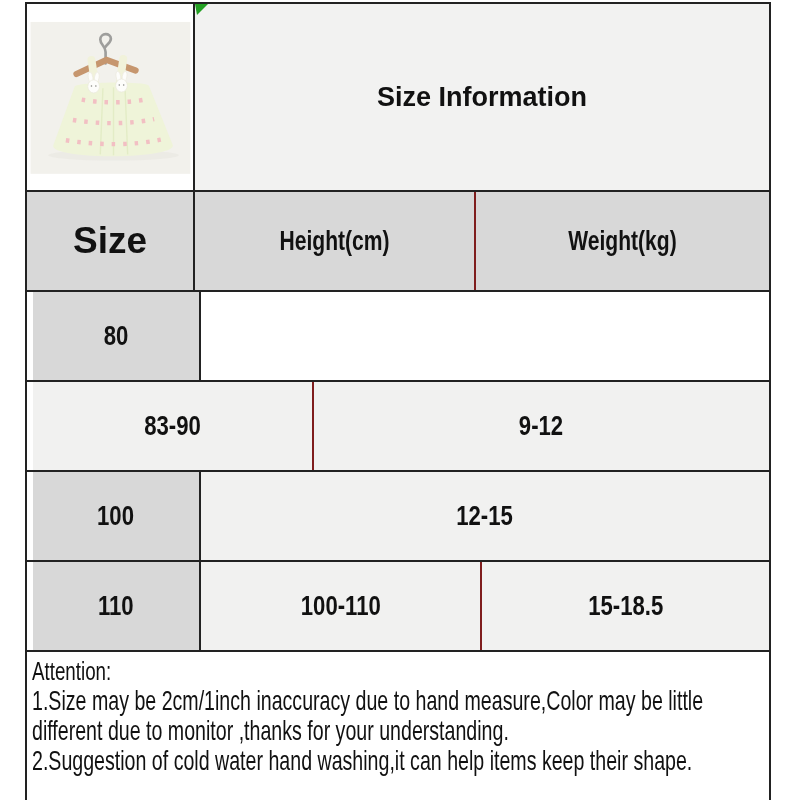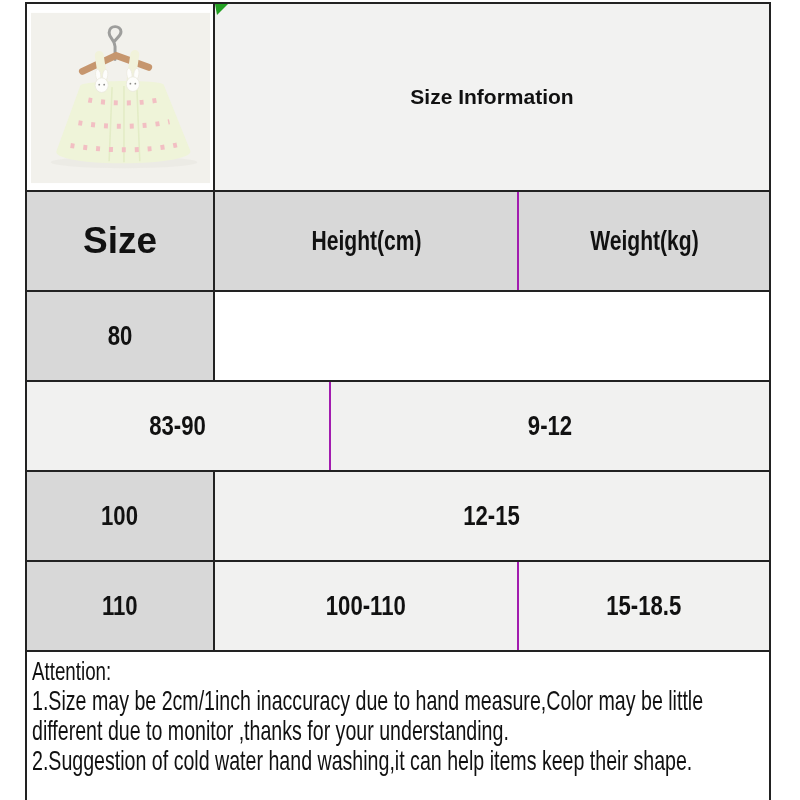--- a/index.html
+++ b/index.html
@@ -24,38 +24,38 @@
     display: flex;
     border-bottom: 2px solid #222222;
   }
   .cell {
     box-sizing: border-box;
     display: flex;
     align-items: center;
     justify-content: center;
     overflow: hidden;
   }
-  .c1 { width: 188px; border-right: 2px solid #222222; }
-  .c2 { width: 304px; border-right: 2px solid #a21caf; }
+  .c1 { width: 168px; border-right: 2px solid #222222; }
+  .c2 { width: 281px; border-right: 2px solid #7f1d1d; }
   .c3 { flex: 1; }
 
   
   .row-top { height: 186px; }
   .photo-cell { padding: 0; background: #ffffff; }
   .title-cell {
     position: relative;
     background: #f2f2f1;
   }
   .corner-tag {
     position: absolute;
     top: 0;
     left: 0;
   }
   .sheet-title {
-    font-size: 21px;
+    font-size: 27px;
     font-weight: bold;
     letter-spacing: 0px;
   }
 
   
   .row-head { height: 98px; }
   .row-head .cell { background: #d8d8d8; }
   .size-head {
     font-size: 37px;
     font-weight: bold;
@@ -63,21 +63,21 @@
   .col-head {
     display: inline-block;
     font-size: 27px;
     font-weight: bold;
     transform: scaleX(0.78);
     transform-origin: center;
     white-space: nowrap;
   }
 
   
-  .row-data { height: 88px; }
+  .row-data { height: 88px; padding-left: 6px; }
   .row-data .c1 { background: #d8d8d8; }
   .row-data .c2, .row-data .c3 { background: #f1f1f0; }
   .cell-val {
     display: inline-block;
     font-size: 27px;
     font-weight: bold;
     transform: scaleX(0.82);
     transform-origin: center;
     white-space: nowrap;
   }

